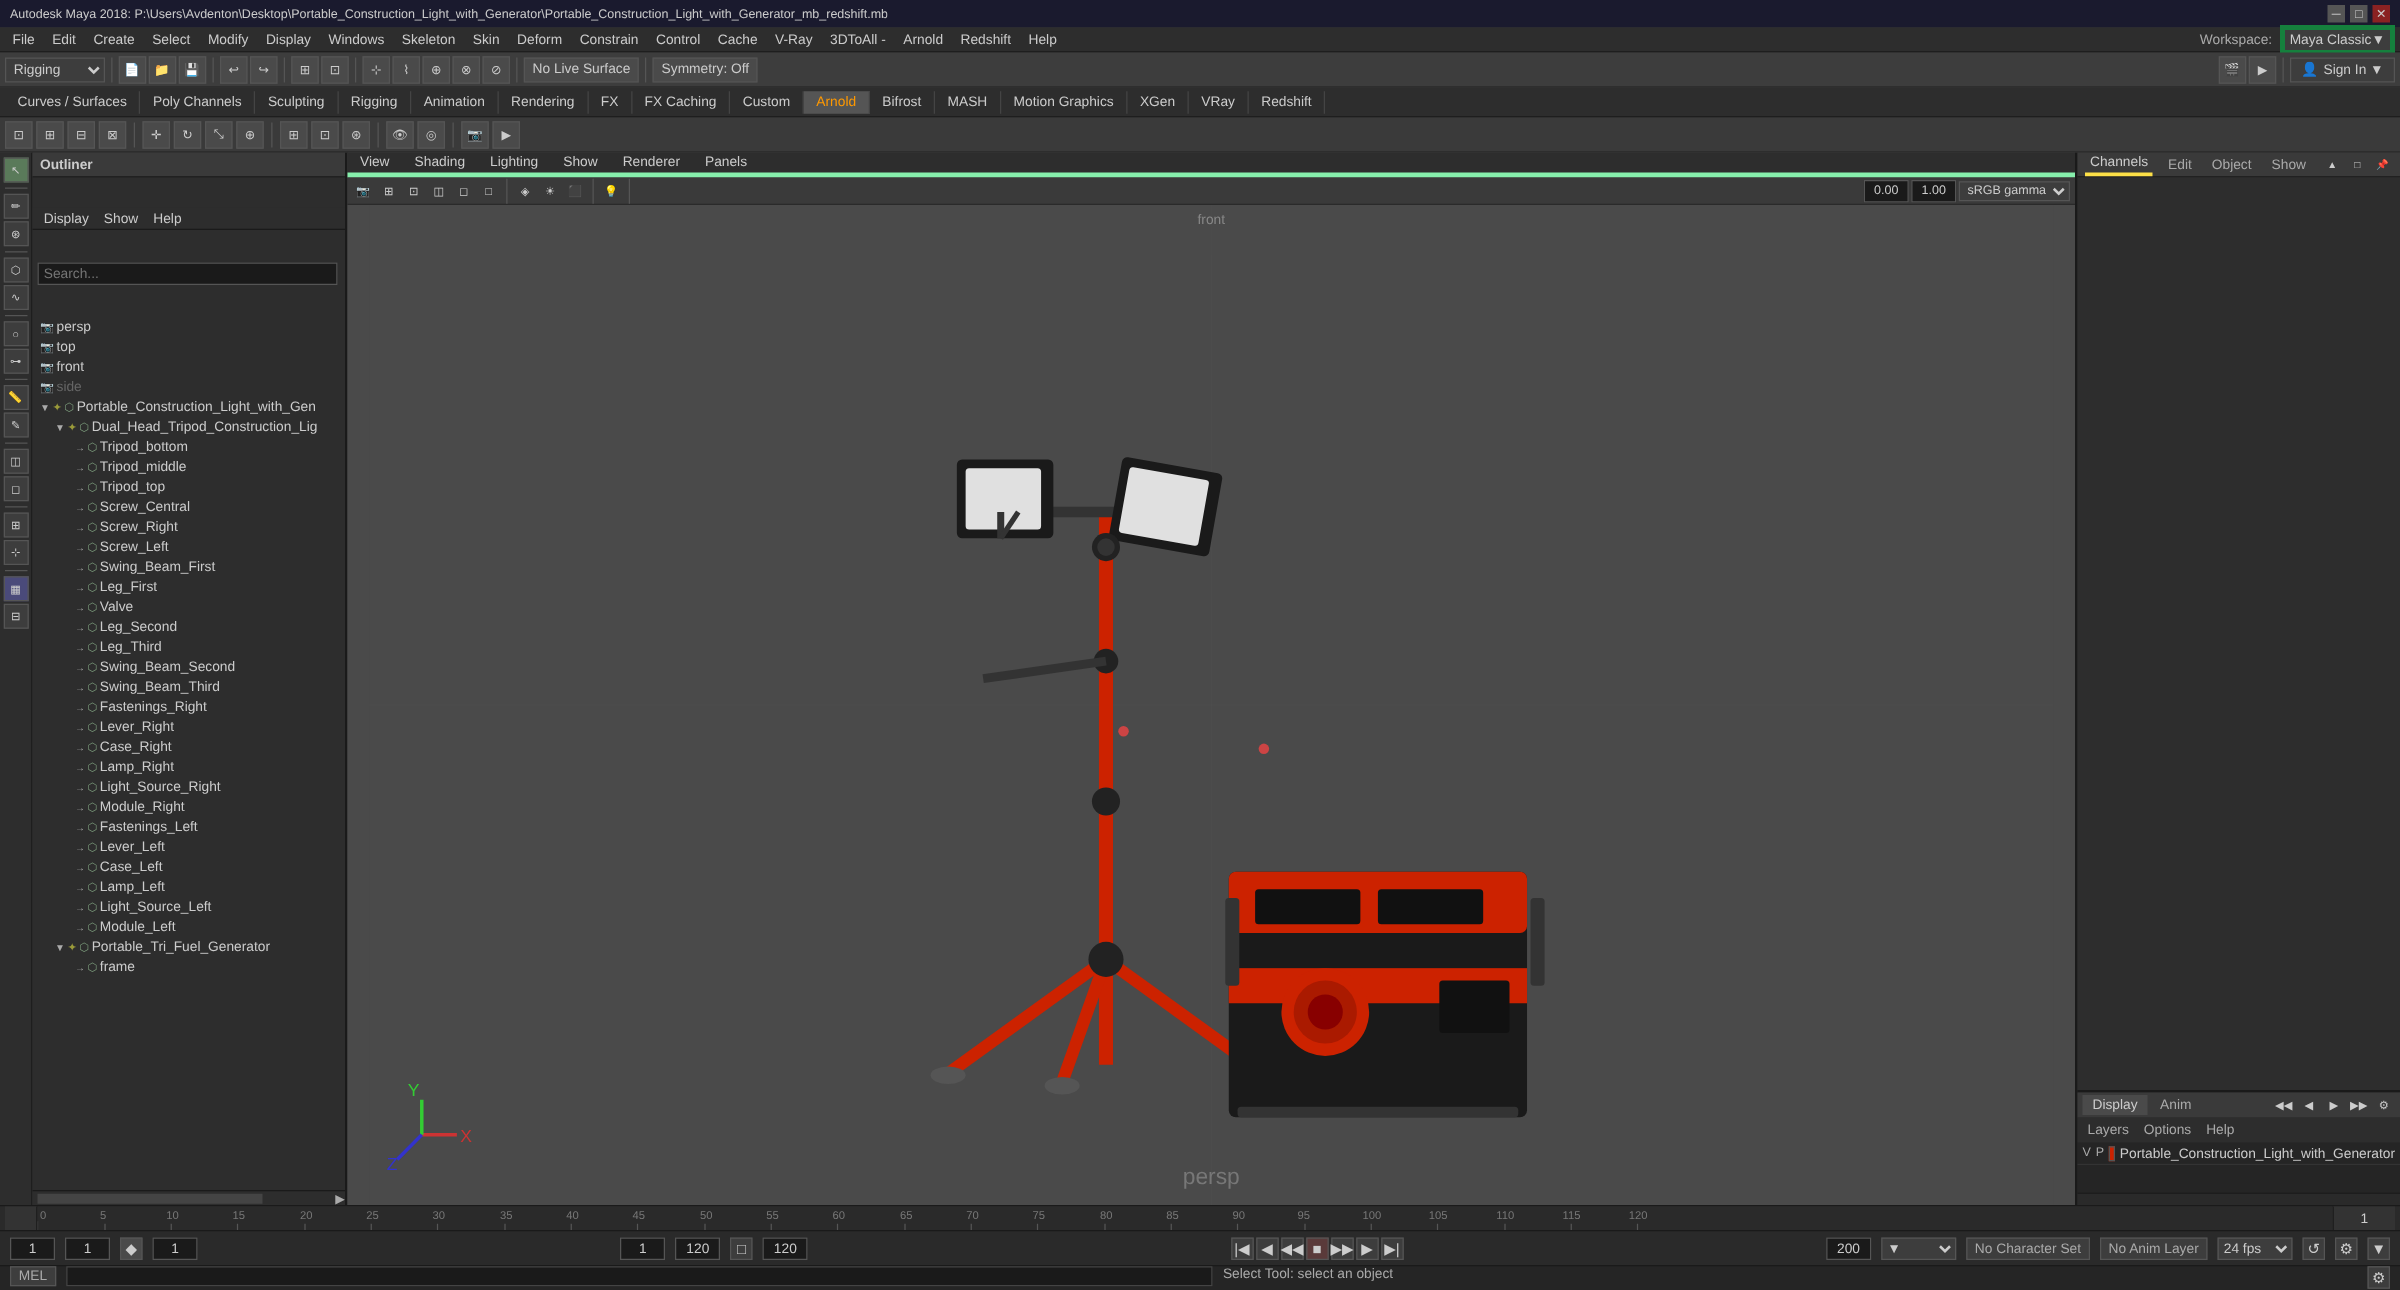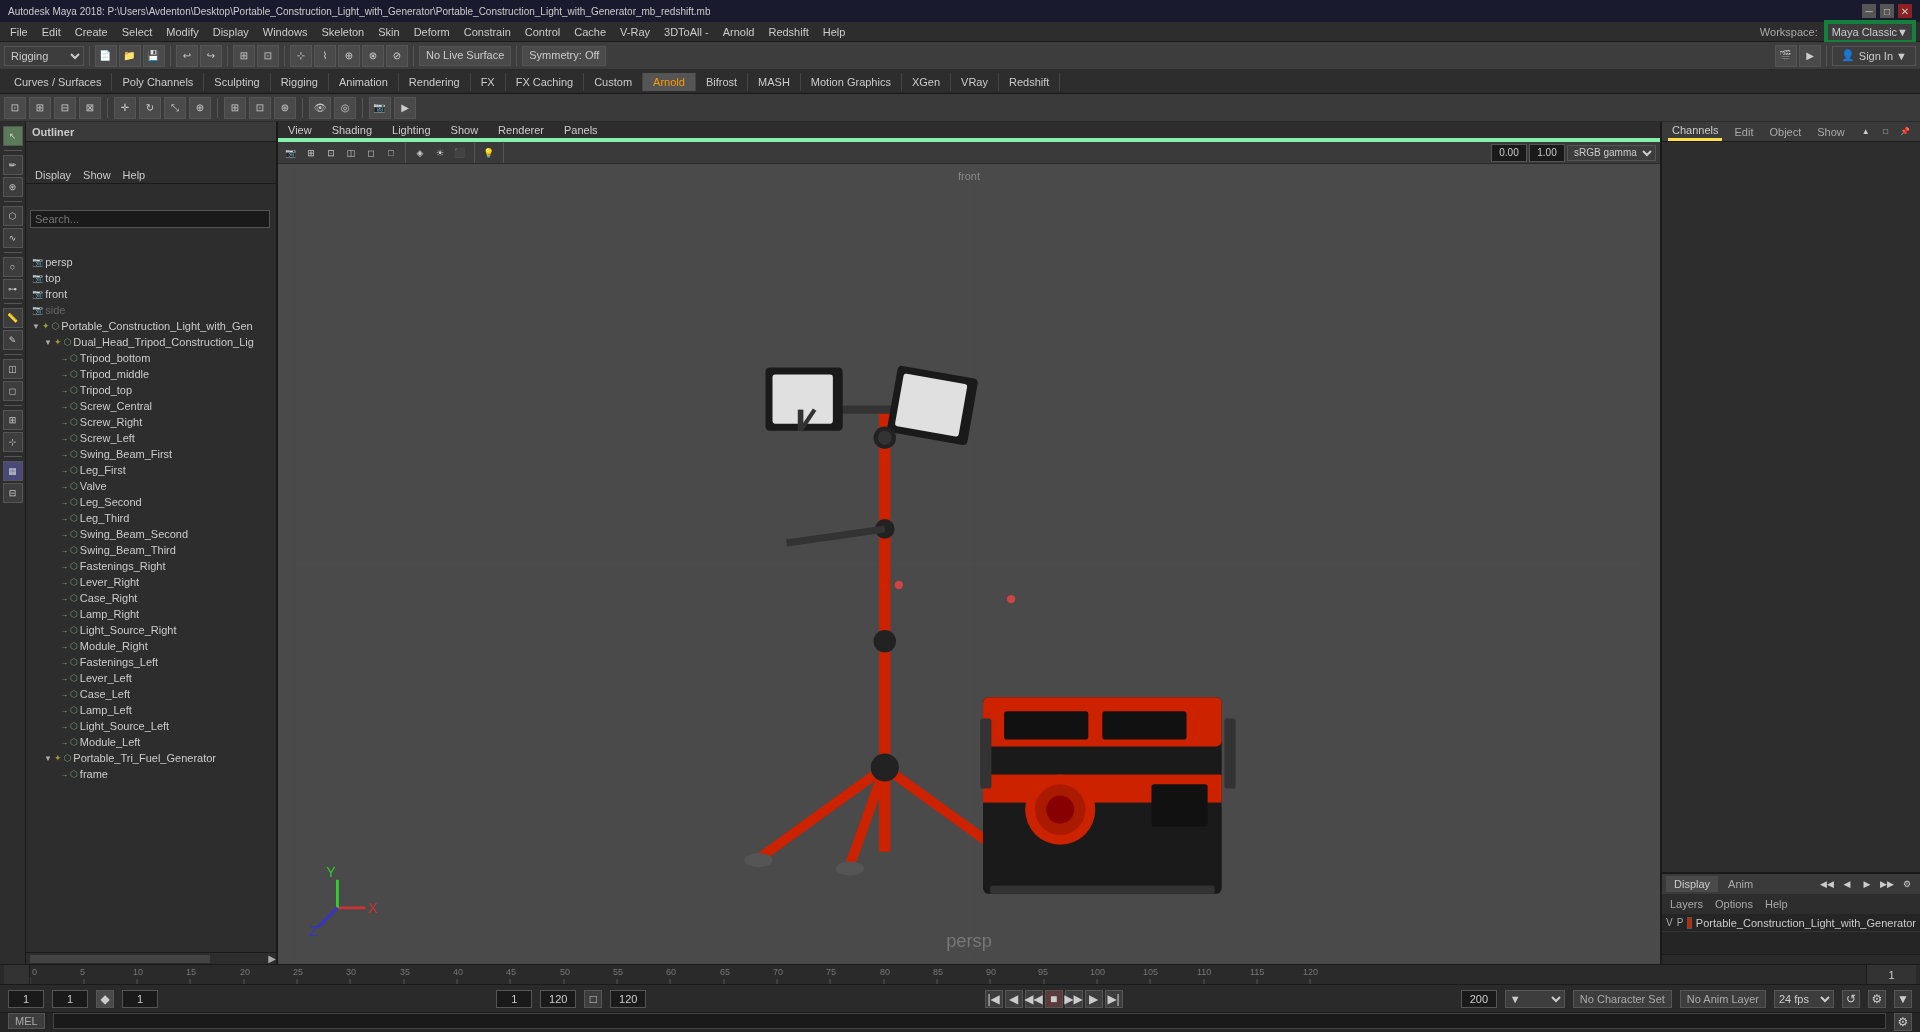--- a/index.html
+++ b/index.html
@@ -1136,18 +1136,19 @@
       </select>
 
       <button class="ctrl-btn">↺</button>
       <button class="ctrl-btn">⚙</button>
       <button class="ctrl-btn">▼</button>
     </div>
 
     <div id="status-bar">
       <span class="mel-label">MEL</span>
       <input type="text" style="flex: 1 1 0%; height: 16px; background: rgb(26, 26, 26); border: 1px solid rgb(68, 68, 68); color: rgb(204, 204, 204); font-size: 11px; padding: 0px 4px;" placeholder="">
+      <span class="status-text">Select Tool: select an object</span>
       <button class="ctrl-btn" style="margin-left:auto;">⚙</button>
     </div>
 
   </div>
 
 </div>
 
 </body></html>

